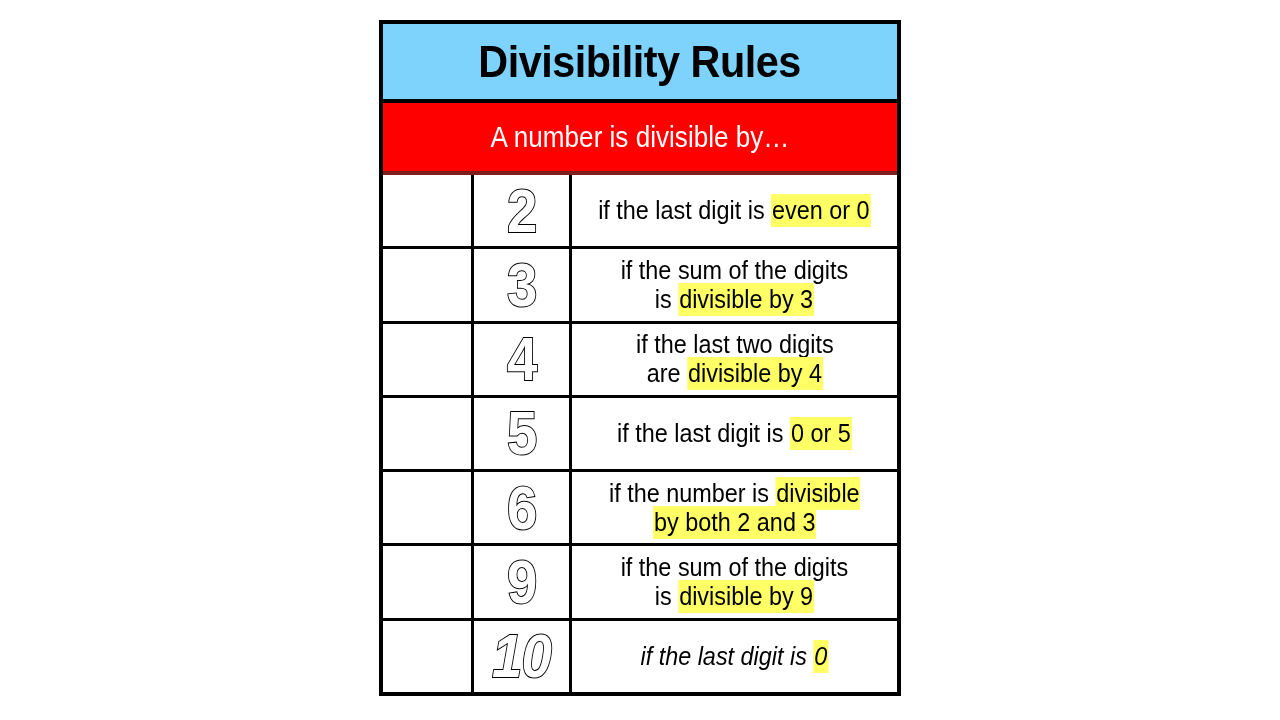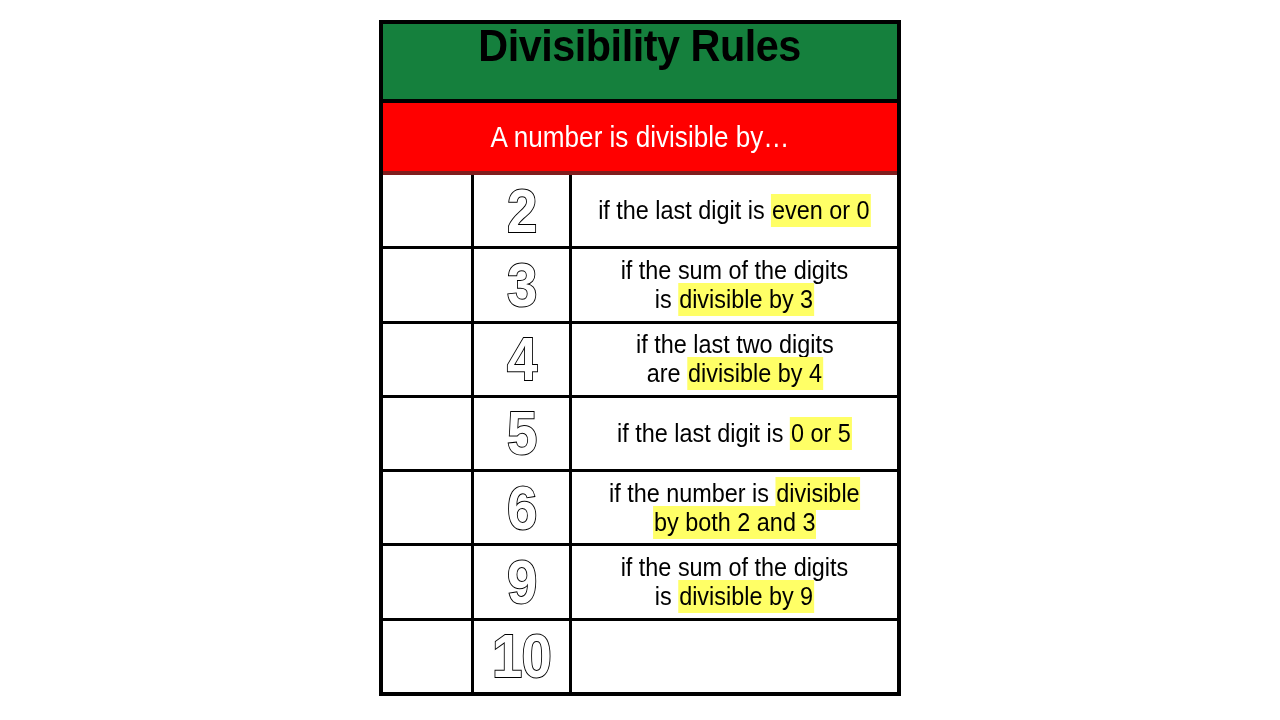--- a/index.html
+++ b/index.html
@@ -33,23 +33,23 @@
     border: 4px solid #000000;
     background: #ffffff;
     display: flex;
     flex-direction: column;
   }
 
   
   .title-cell {
     flex: 0 0 75px;
     display: flex;
-    align-items: flex-start;
-    justify-content: center;
-    background: #15803d;
+    align-items: center;
+    justify-content: center;
+    background: #7dd3fc;
     border-bottom: 4px solid #000000;
   }
   .title-text {
     font-family: "Liberation Sans", sans-serif;
     font-weight: bold;
     font-size: 44px;
     letter-spacing: -0.5px;
     color: #000000;
     line-height: 1;
     transform: scaleX(0.94);
@@ -81,20 +81,21 @@
   }
   .rule-row {
     flex: 1 1 0;
     display: flex;
     align-items: stretch;
     border-bottom: 3px solid #000000;
     min-height: 0;
   }
   .rule-row:last-child {
     border-bottom: none;
+    font-style: italic;
   }
 
   .col-check {
     flex: 0 0 88px;
     border-right: 3px solid #000000;
     background: #ffffff;
   }
   .col-num {
     flex: 0 0 95px;
     border-right: 3px solid #000000;
@@ -215,18 +216,21 @@
           <div class="col-rule">
             <div class="rule-text"><span>if the sum of the digits
 is </span><span class="hl" style="background: rgb(255, 255, 102);">divisible by 9</span></div>
           </div>
         </div>
         <div class="rule-row">
           <div class="col-check"></div>
           <div class="col-num">
             <span class="big-digit" style="color: rgb(255, 255, 255); -webkit-text-stroke-color: rgb(0, 0, 0);">10</span>
           </div>
+          <div class="col-rule">
+            <div class="rule-text"><span>if the last digit is </span><span class="hl" style="background: rgb(255, 255, 102);">0</span></div>
+          </div>
         </div>
       </div>
 
   </div>
 
 </div>
 
 </body></html>

